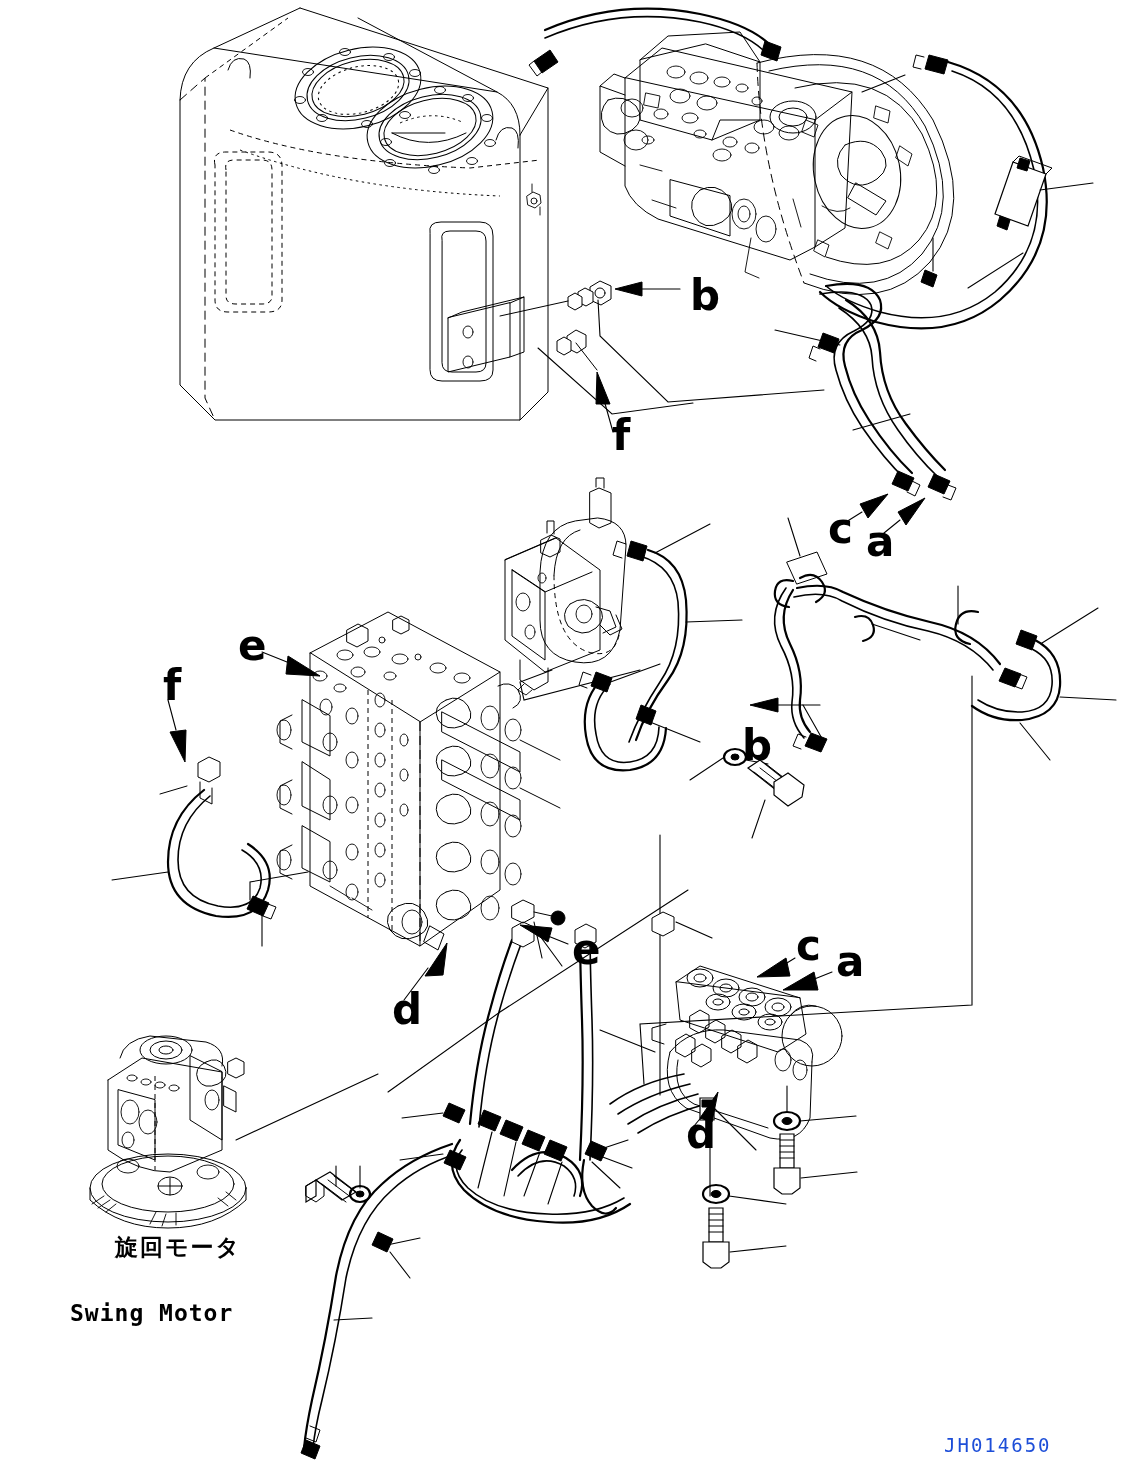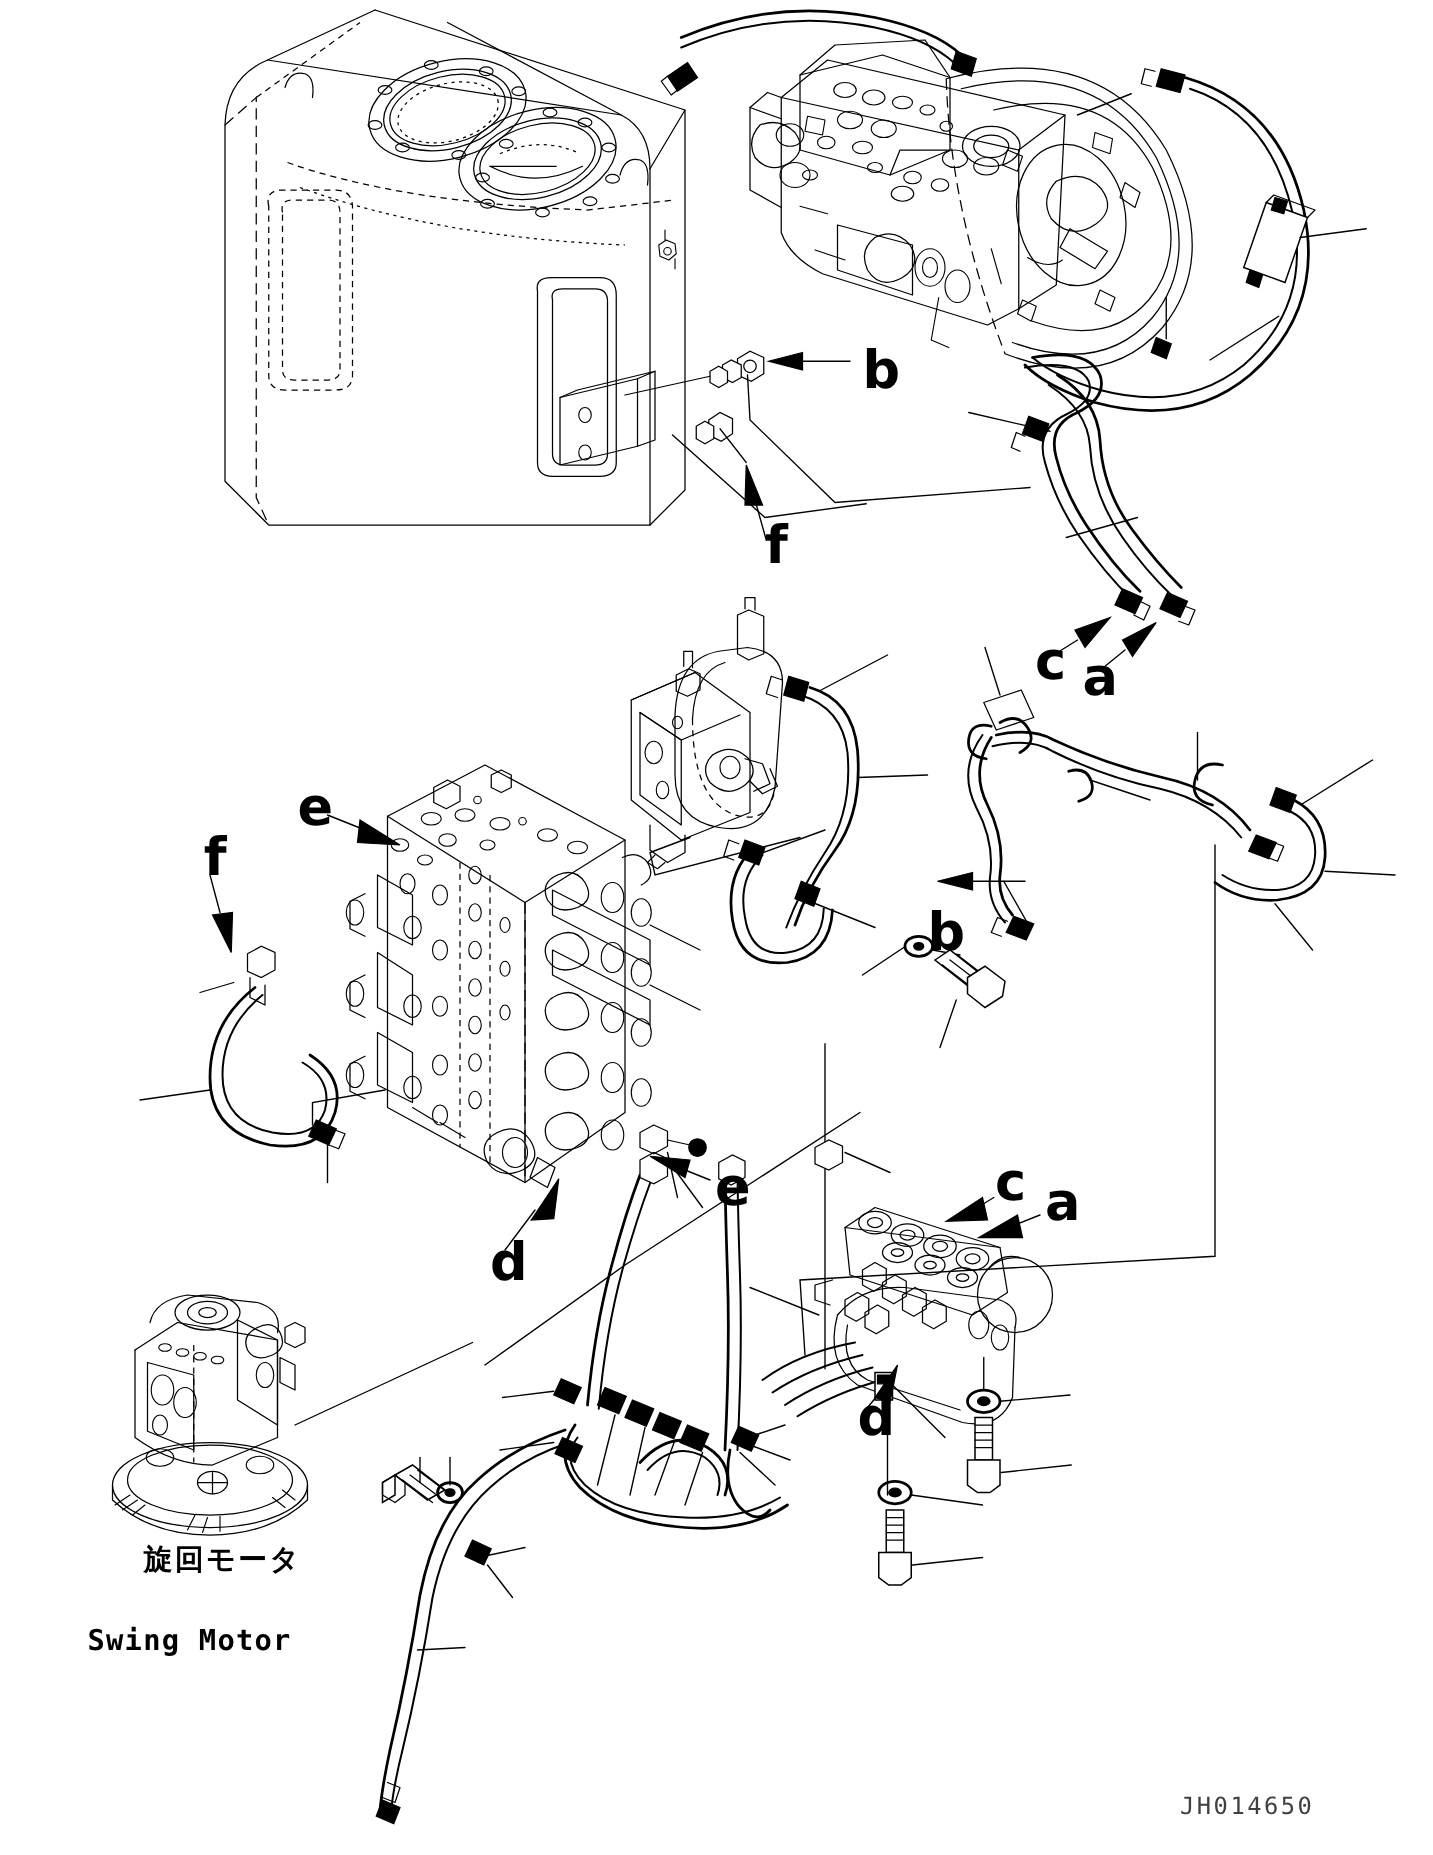--- a/index.html
+++ b/index.html
@@ -34,21 +34,21 @@
   }
   .label-en{
     position:absolute;
     font-family:"DejaVu Sans Mono","DejaVu Sans", monospace;
     font-size:23px;font-weight:bold;color:#000;
     letter-spacing:1px;white-space:nowrap;
   }
   .drawing-no{
     position:absolute;
     font-family:"DejaVu Sans Mono","DejaVu Sans", monospace;
-    font-size:19px;color:#404040;letter-spacing:2px;white-space:nowrap;
+    font-size:19px;color:#1d4ed8;letter-spacing:2px;white-space:nowrap;
   }
 </style>
 </head>
 <body>
 
 <div id="sheet">
 
   <svg class="layer" viewBox="0 0 1146 1484">
 
     <g>

